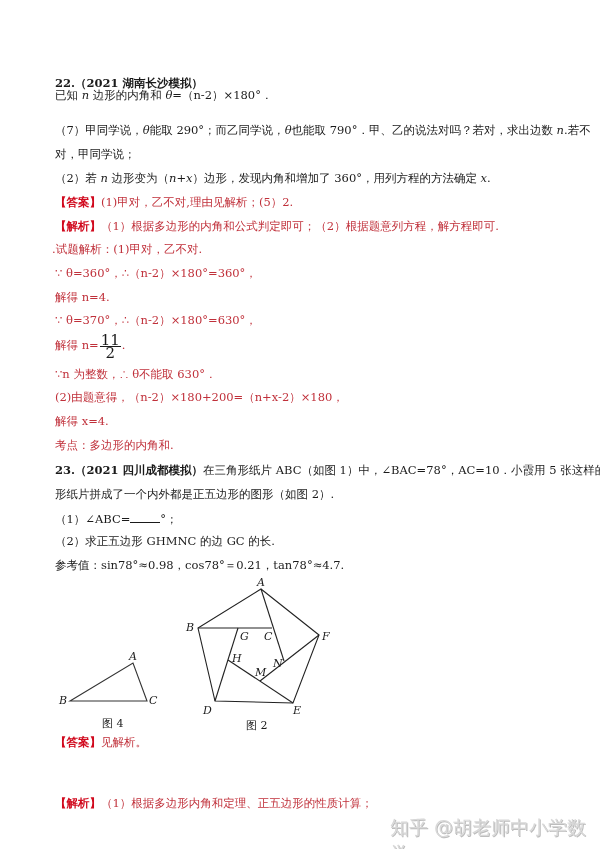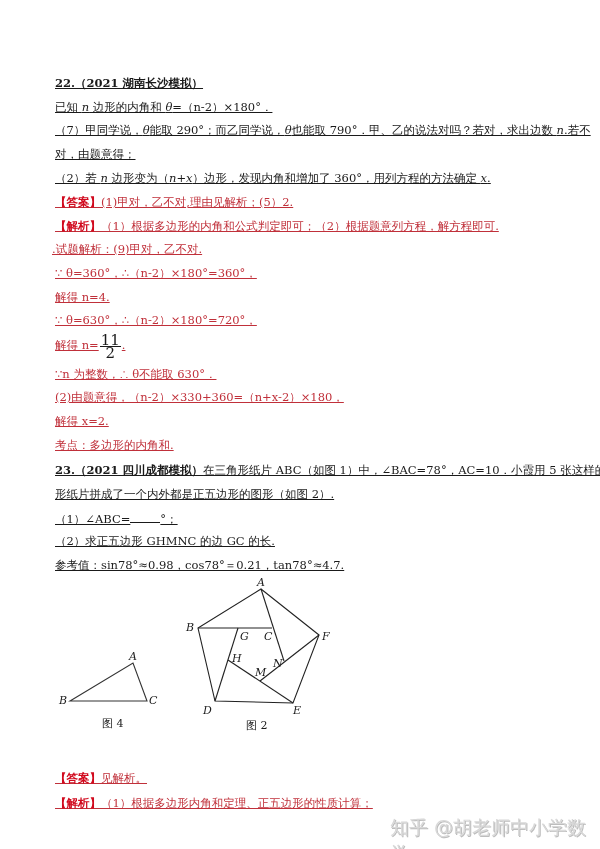--- a/index.html
+++ b/index.html
@@ -1,69 +1,69 @@
 <!DOCTYPE html>
 <html><head>
 <meta charset="utf-8">
 <style>
   html, body { margin: 0; padding: 0; background: #ffffff; }
   body { width: 600px; height: 849px; position: relative; overflow: hidden;
          font-family: "DejaVu Serif", "Liberation Serif", serif; color: #1a1a1a; }
-  .line { position: absolute; left: 55px; font-size: 11.5px; line-height: 16px; white-space: nowrap; text-decoration: underline; }
+  .line { position: absolute; left: 55px; font-size: 11.5px; line-height: 16px; white-space: nowrap; }
   .bold { font-weight: bold; }
   .red { color: #c0303a; }
   .tag { color: #d10a1e; font-weight: bold; }
   .i { font-style: italic; }
   .frac { display: inline-block; vertical-align: middle; text-align: center; font-size: 15px; line-height: 12px; margin: 0 1px; color: #1a1a1a; }
   .frac .num { display: block; border-bottom: 1px solid #1a1a1a; padding: 0 1px; }
   .frac .den { display: block; }
   .blank { display: inline-block; width: 30px; border-bottom: 1px solid #1a1a1a; height: 12px; vertical-align: baseline; }
   .caption { position: absolute; font-size: 11px; color: #1a1a1a; }
   .watermark { position: absolute; left: 390px; top: 815px; font-family: "DejaVu Sans", sans-serif; font-size: 19px; color: #d8d8d8;
                text-shadow: 1px 1px 0 #bdbdbd, -1px -1px 0 #ffffff; letter-spacing: 0px; }
 </style>
 </head>
 <body>
 
 <div class="line bold" style="top:75px">22.（2021 湖南长沙模拟）</div>
 
-<div class="line" style="top:99px">
+<div class="line" style="top:87px">
   <span>已知 </span><span class="i">n</span><span> 边形的内角和 </span><span class="i">θ</span><span>=（n-2）×180°．</span>
 </div>
 
 <div class="line" style="top:122px">
   <span>（7）甲同学说，</span><span class="i">θ</span><span>能取 290°；而乙同学说，</span><span class="i">θ</span><span>也能取 790°．甲、乙的说法对吗？若对，求出边数 </span><span class="i">n</span><span>.若不</span>
 </div>
 
-<div class="line" style="top:146px">对，由题意得；</div>
+<div class="line" style="top:146px">对，甲同学说；</div>
 
 <div class="line" style="top:170px">
   <span>（2）若 </span><span class="i">n</span><span> 边形变为（</span><span class="i">n+x</span><span>）边形，发现内角和增加了 360°，用列方程的方法确定 </span><span class="i">x</span><span>.</span>
 </div>
 
 <div class="line red" style="top:194px">
   <span class="tag">【答案】</span><span>(1)甲对，乙不对,理由见解析；(5）2.</span>
 </div>
 
 <div class="line red" style="top:218px">
   <span class="tag">【解析】</span><span>（1）根据多边形的内角和公式判定即可；（2）根据题意列方程，解方程即可.</span>
 </div>
 
-<div class="line red" style="top:241px; left:52px">.试题解析：(9)甲对，乙不对.</div>
+<div class="line red" style="top:241px; left:52px">.试题解析：(1)甲对，乙不对.</div>
 <div class="line red" style="top:265px">∵ θ=360°，∴（n-2）×180°=360°，</div>
 <div class="line red" style="top:289px">解得 n=4.</div>
-<div class="line red" style="top:312px">∵ θ=630°，∴（n-2）×180°=720°，</div>
+<div class="line red" style="top:312px">∵ θ=370°，∴（n-2）×180°=630°，</div>
 
 <div class="line red" style="top:332px; line-height:26px">
   <span>解得 n=</span><span class="frac"><span class="num">11</span><span class="den">2</span></span><span>.</span>
 </div>
 
 <div class="line red" style="top:366px">∵n 为整数，∴ θ不能取 630°．</div>
-<div class="line red" style="top:389px">(2)由题意得，（n-2）×330+360=（n+x-2）×180，</div>
-<div class="line red" style="top:413px">解得 x=2.</div>
+<div class="line red" style="top:389px">(2)由题意得，（n-2）×180+200=（n+x-2）×180，</div>
+<div class="line red" style="top:413px">解得 x=4.</div>
 <div class="line red" style="top:437px">考点：多边形的内角和.</div>
 
 <div class="line" style="top:462px">
   <span class="bold">23.（2021 四川成都模拟）</span><span>在三角形纸片 ABC（如图 1）中，∠BAC=78°，AC=10．小霞用 5 张这样的三角</span>
 </div>
 <div class="line" style="top:486px">形纸片拼成了一个内外都是正五边形的图形（如图 2）.</div>
 
 <div class="line" style="top:510px">
   <span>（1）∠ABC=</span><span class="blank"></span><span>°；</span>
 </div>
@@ -100,20 +100,20 @@
   <span class="caption i" style="left:264px; top:630px">C</span>
   <span class="caption i" style="left:322px; top:630px">F</span>
   <span class="caption i" style="left:232px; top:652px">H</span>
   <span class="caption i" style="left:273px; top:657px">N</span>
   <span class="caption i" style="left:255px; top:666px">M</span>
   <span class="caption i" style="left:203px; top:704px">D</span>
   <span class="caption i" style="left:293px; top:704px">E</span>
   <span class="caption" style="left:246px; top:718px">图 2</span>
 </div>
 
-<div class="line red" style="top:770px">
+<div class="line red" style="top:734px">
   <span class="tag">【答案】</span><span>见解析。</span>
 </div>
 <div class="line red" style="top:795px">
   <span class="tag">【解析】</span><span>（1）根据多边形内角和定理、正五边形的性质计算；</span>
 </div>
 
 <div class="watermark">知乎 @胡老师中小学数学</div>
 
 </body></html>

